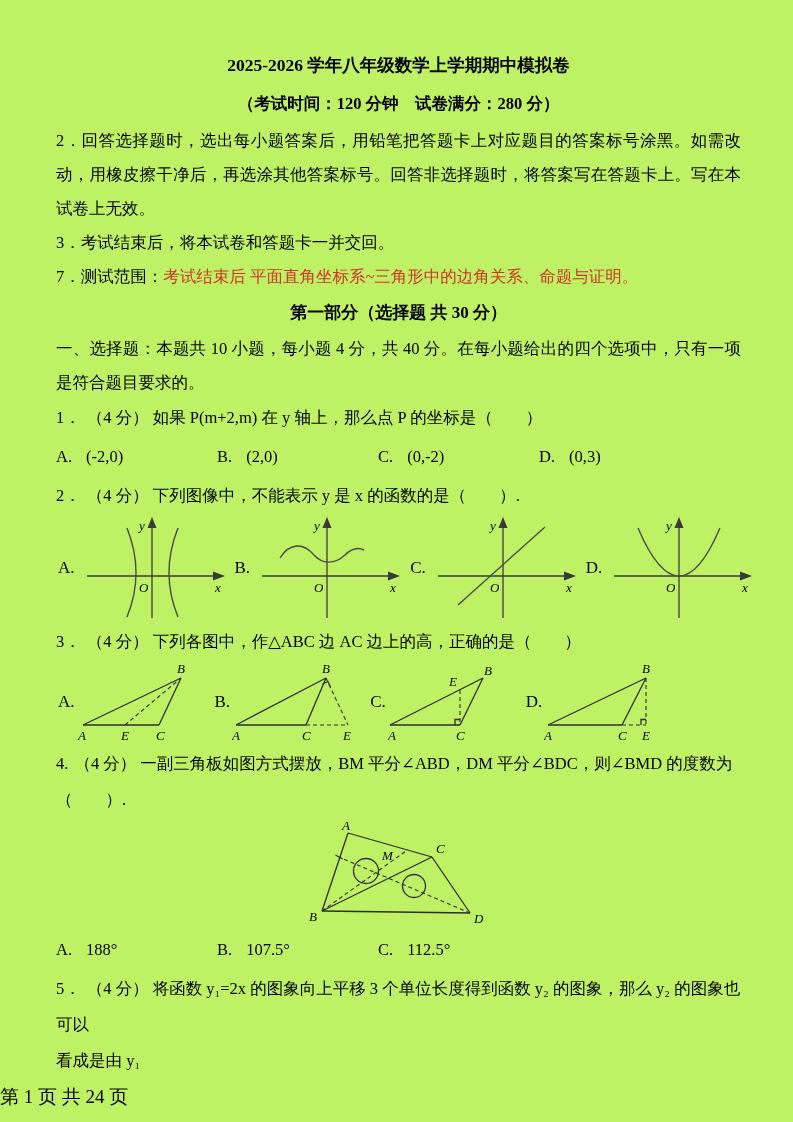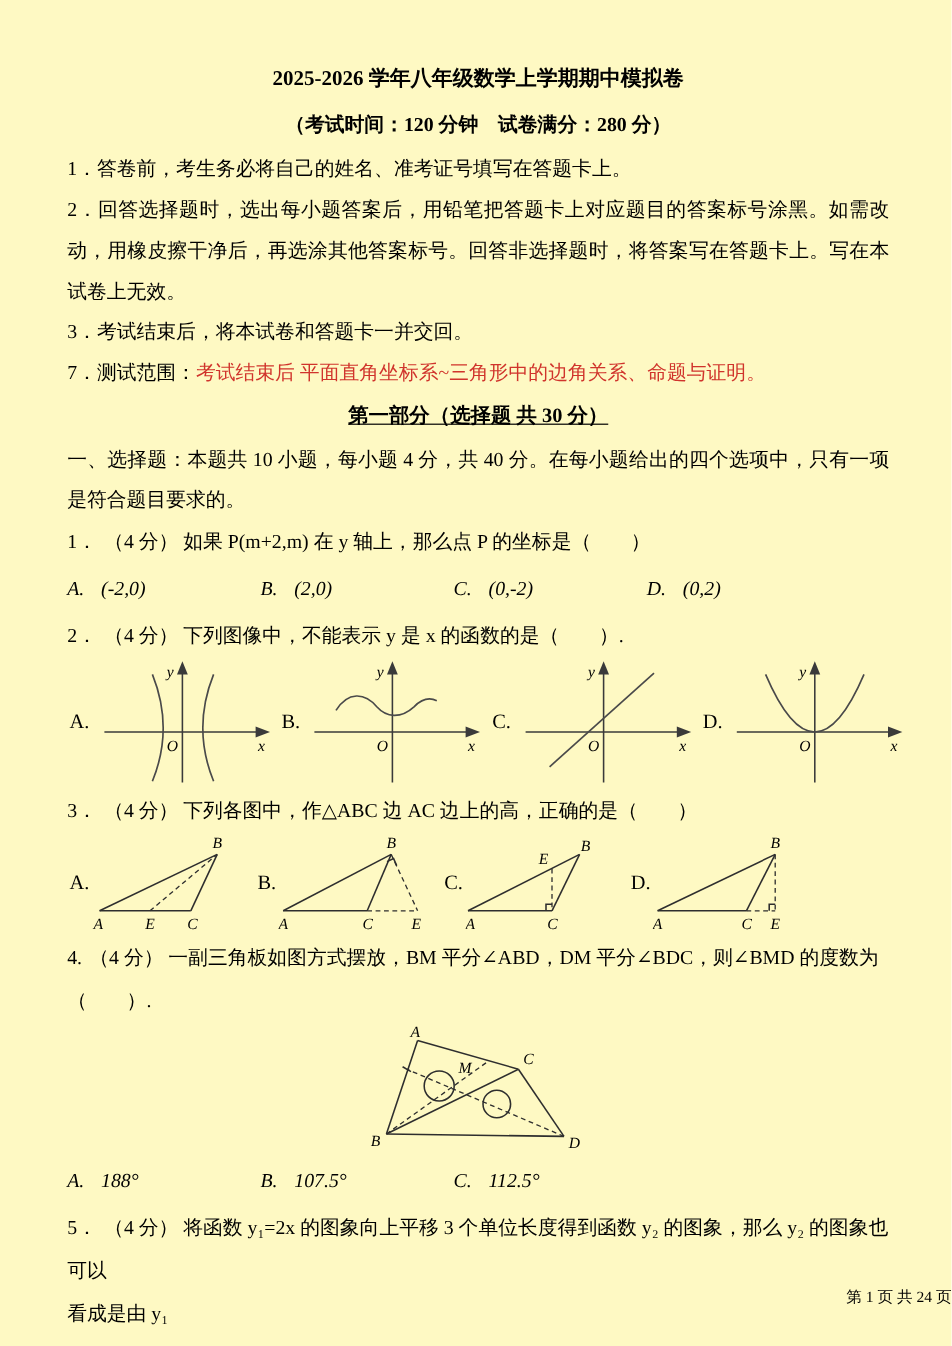--- a/index.html
+++ b/index.html
@@ -1,66 +1,65 @@
 <!DOCTYPE html>
 <html><head>
 <meta charset="utf-8">
 <style>
   html,body{margin:0;padding:0;background:#fff;}
   .page{
-    width:793px;height:1122px;position:relative;background:#fef9c3;
+    width:793px;height:1122px;position:relative;background:#bef264;
     font-family:"Liberation Serif","DejaVu Serif",serif;
     color:#000;box-sizing:border-box;padding:46px 52px 0 56px;
     overflow:hidden;font-size:16.5px;
   }
   .title{text-align:center;font-size:17.5px;font-weight:bold;margin:0;line-height:38px;}
   .subtitle{text-align:center;font-weight:bold;margin:0;line-height:40px;}
   .p{line-height:34px;margin:0;text-align:justify;}
   .red{color:#d0342c;}
-  .section-h{text-align:center;font-weight:bold;margin:0;line-height:38px;font-size:17px;text-decoration:underline;}
+  .section-h{text-align:center;font-weight:bold;margin:0;line-height:38px;font-size:17px;}
   .qstem{line-height:36px;margin:0;}
   .qnum{margin-right:6px;}
   .score{margin-right:4px;}
-  .opts{display:grid;grid-template-columns:161px 161px 161px auto;line-height:42px;margin:0;font-style:italic;}
+  .opts{display:grid;grid-template-columns:161px 161px 161px auto;line-height:42px;margin:0;}
   .opt .lbl{margin-right:14px;}
   .figrow{display:flex;align-items:center;justify-content:flex-start;margin:2px 0 4px 0;}
   .figitem{display:flex;align-items:center;margin-right:6px;}
   .figlabel{margin:0 2px 0 2px;font-size:17px;}
   .centerfig{display:flex;justify-content:center;margin:2px 0;}
-  .footer{position:absolute;left:0;bottom:32px;width:100%;text-align:right;font-size:13px;}
+  .footer{position:absolute;left:0;bottom:12px;width:100%;text-align:left;font-size:19px;}
   svg{display:block;}
   .ax{stroke:#3a3a3a;stroke-width:1.3;fill:none;}
   .arr{fill:#3a3a3a;stroke:none;}
   .crv{stroke:#4a4a4a;stroke-width:1.4;fill:none;}
   .sld{stroke:#2e2e2e;stroke-width:1.3;fill:none;}
   .dsh{stroke:#2e2e2e;stroke-width:1.1;fill:none;stroke-dasharray:4 3;}
   .lab{font-family:"Liberation Serif","DejaVu Serif",serif;font-style:italic;font-size:13px;fill:#000;}
 </style>
 </head>
 <body>
 
 <div class="page">
 
   <h1 class="title">2025-2026 学年八年级数学上学期期中模拟卷</h1>
   <div class="subtitle">（考试时间：120 分钟　试卷满分：280 分）</div>
 
-  <p class="p">1．答卷前，考生务必将自己的姓名、准考证号填写在答题卡上。</p>
   <p class="p">2．回答选择题时，选出每小题答案后，用铅笔把答题卡上对应题目的答案标号涂黑。如需改动，用橡皮擦干净后，再选涂其他答案标号。回答非选择题时，将答案写在答题卡上。写在本试卷上无效。</p>
   <p class="p">3．考试结束后，将本试卷和答题卡一并交回。</p>
   <p class="p"><span>7．测试范围：</span><span class="red">考试结束后 平面直角坐标系~三角形中的边角关系、命题与证明。</span></p>
 
   <h2 class="section-h">第一部分（选择题 共 30 分）</h2>
   <p class="p">一、选择题：本题共 10 小题，每小题 4 分，共 40 分。在每小题给出的四个选项中，只有一项是符合题目要求的。</p>
 
   <p class="qstem"><span class="qnum">1．</span><span class="score">（4 分）</span><span>如果 P(m+2,m) 在 y 轴上，那么点 P 的坐标是（　　）</span></p>
   <div class="opts">
     <span class="opt"><span class="lbl">A.</span><span>(-2,0)</span></span>
     <span class="opt"><span class="lbl">B.</span><span>(2,0)</span></span>
     <span class="opt"><span class="lbl">C.</span><span>(0,-2)</span></span>
-    <span class="opt"><span class="lbl">D.</span><span>(0,2)</span></span>
+    <span class="opt"><span class="lbl">D.</span><span>(0,3)</span></span>
   </div>
 
   <p class="qstem"><span class="qnum">2．</span><span class="score">（4 分）</span><span>下列图像中，不能表示 y 是 x 的函数的是（　　）.</span></p>
 
   <div class="figrow">
     <div class="figitem">
       <span class="figlabel">A.</span>
       <svg width="150" height="104" viewBox="0 0 150 104">
         <line class="ax" x1="10" y1="60" x2="138" y2="60"></line>
           <polygon class="arr" points="136,55.5 148,60 136,64.5"></polygon>

